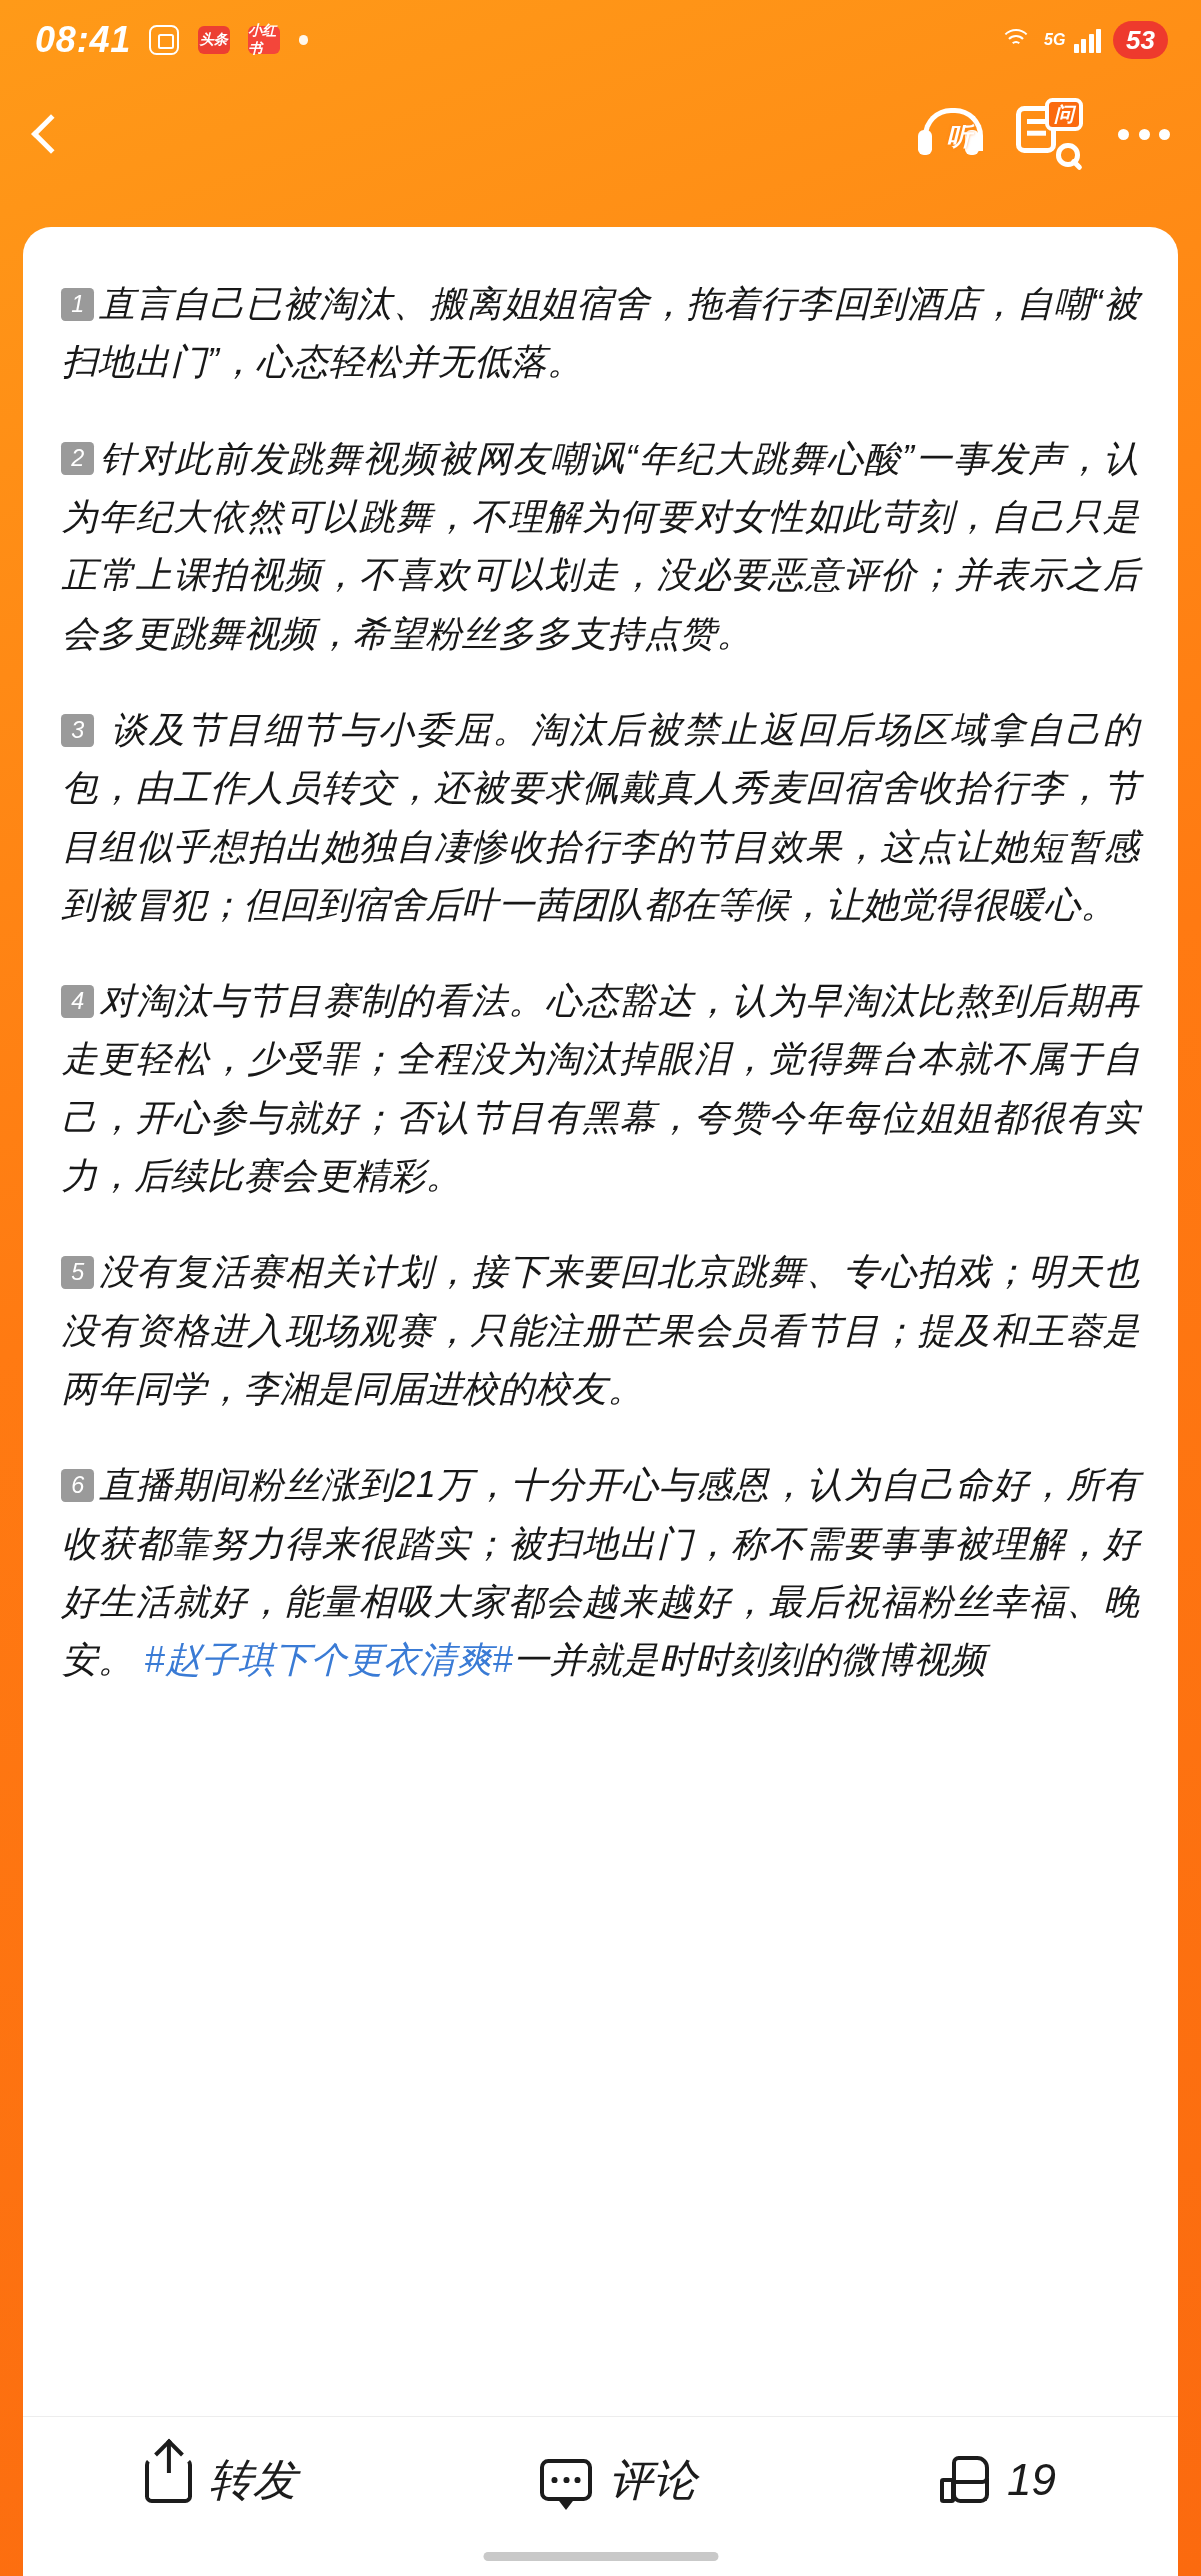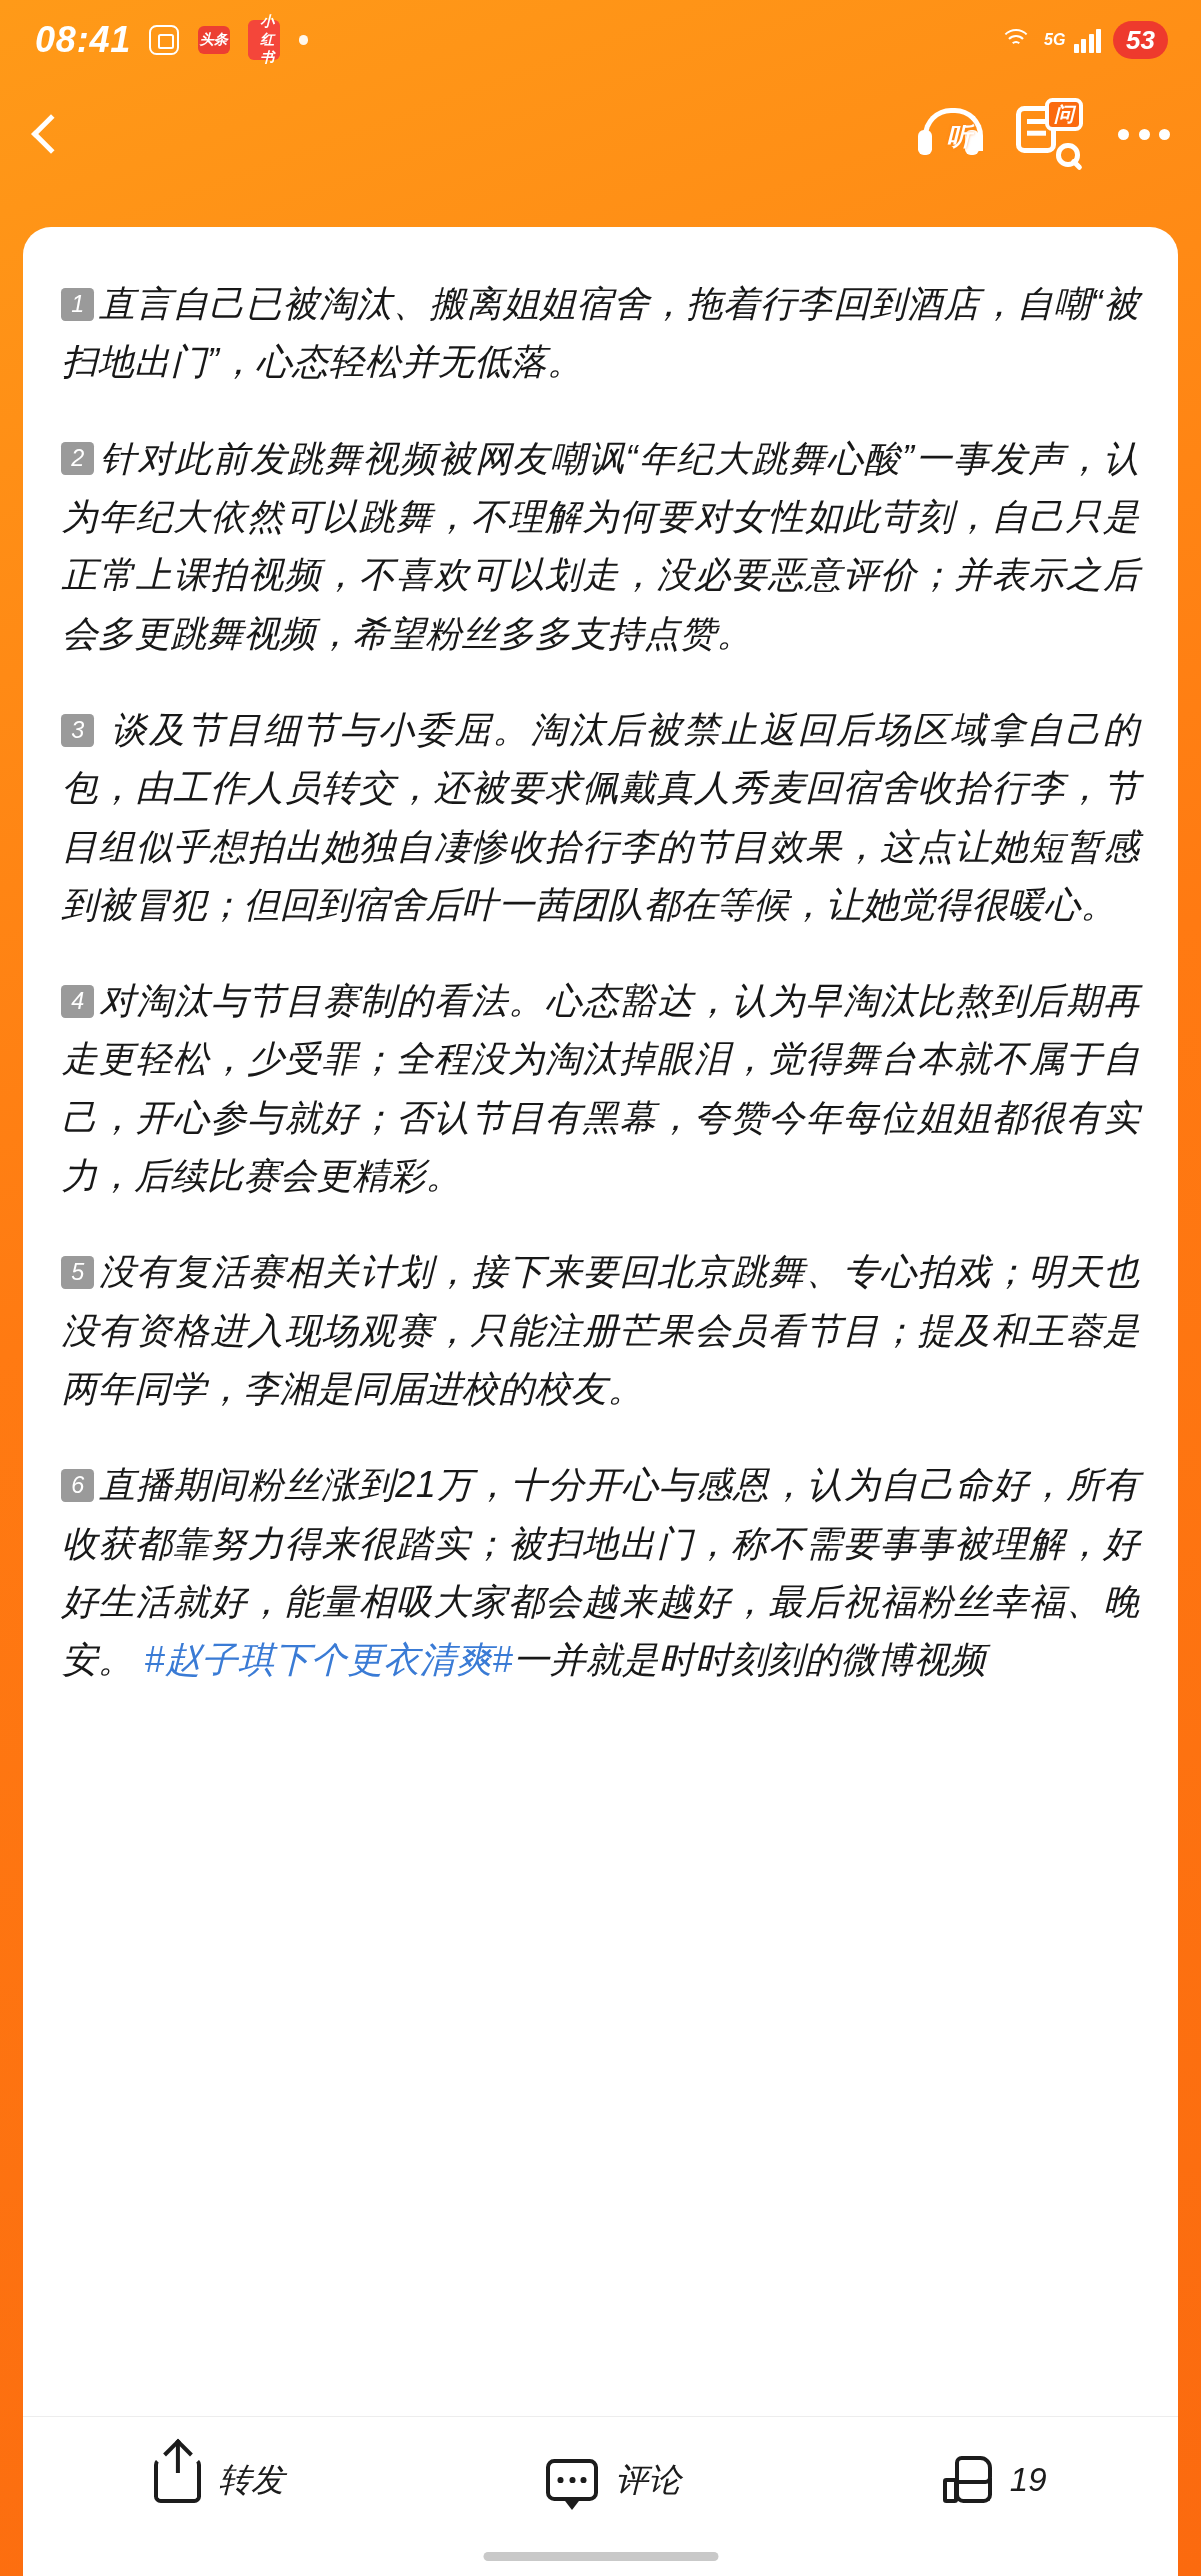--- a/index.html
+++ b/index.html
@@ -56,21 +56,21 @@
   }
   .sb-icon.frame::before {
     content: "";
     position: absolute;
     left: 6.7px; top: 6.7px;
     width: 11.7px; height: 11.7px;
     border: 2.5px solid #ffffff;
     border-radius: 2.5px;
   }
   .sb-icon.red { width: 32px; height: 28px; background: #ec3f32; border-radius: 6px; }
-  .sb-icon.red2 { width: 32px; height: 40px; background: #f4463a; padding-left: 12px; }
+  .sb-icon.red2 { width: 32px; height: 28px; background: #f4463a; }
   .sb-dot {
     width: 9.2px; height: 9.2px; border-radius: 50%;
     background: rgba(255,255,255,0.92);
   }
   .status-right {
     position: absolute;
     right: 33px;
     top: 0; bottom: 0;
     display: flex;
     align-items: center;
@@ -327,21 +327,21 @@
     display: flex;
     align-items: center;
     justify-content: space-around;
     padding-bottom: 33px;
   }
   .action {
     display: flex;
     align-items: center;
     gap: 16.7px;
     color: #1c1c1c;
-    font-size: 33px;
+    font-size: 44px;
   }
   .ico-share {
     position: relative;
     width: 47px; height: 45px;
     border: 4.2px solid #1c1c1c;
     border-radius: 6.7px;
     border-top-color: transparent;
   }
   .ico-share::before {
     content: "";

